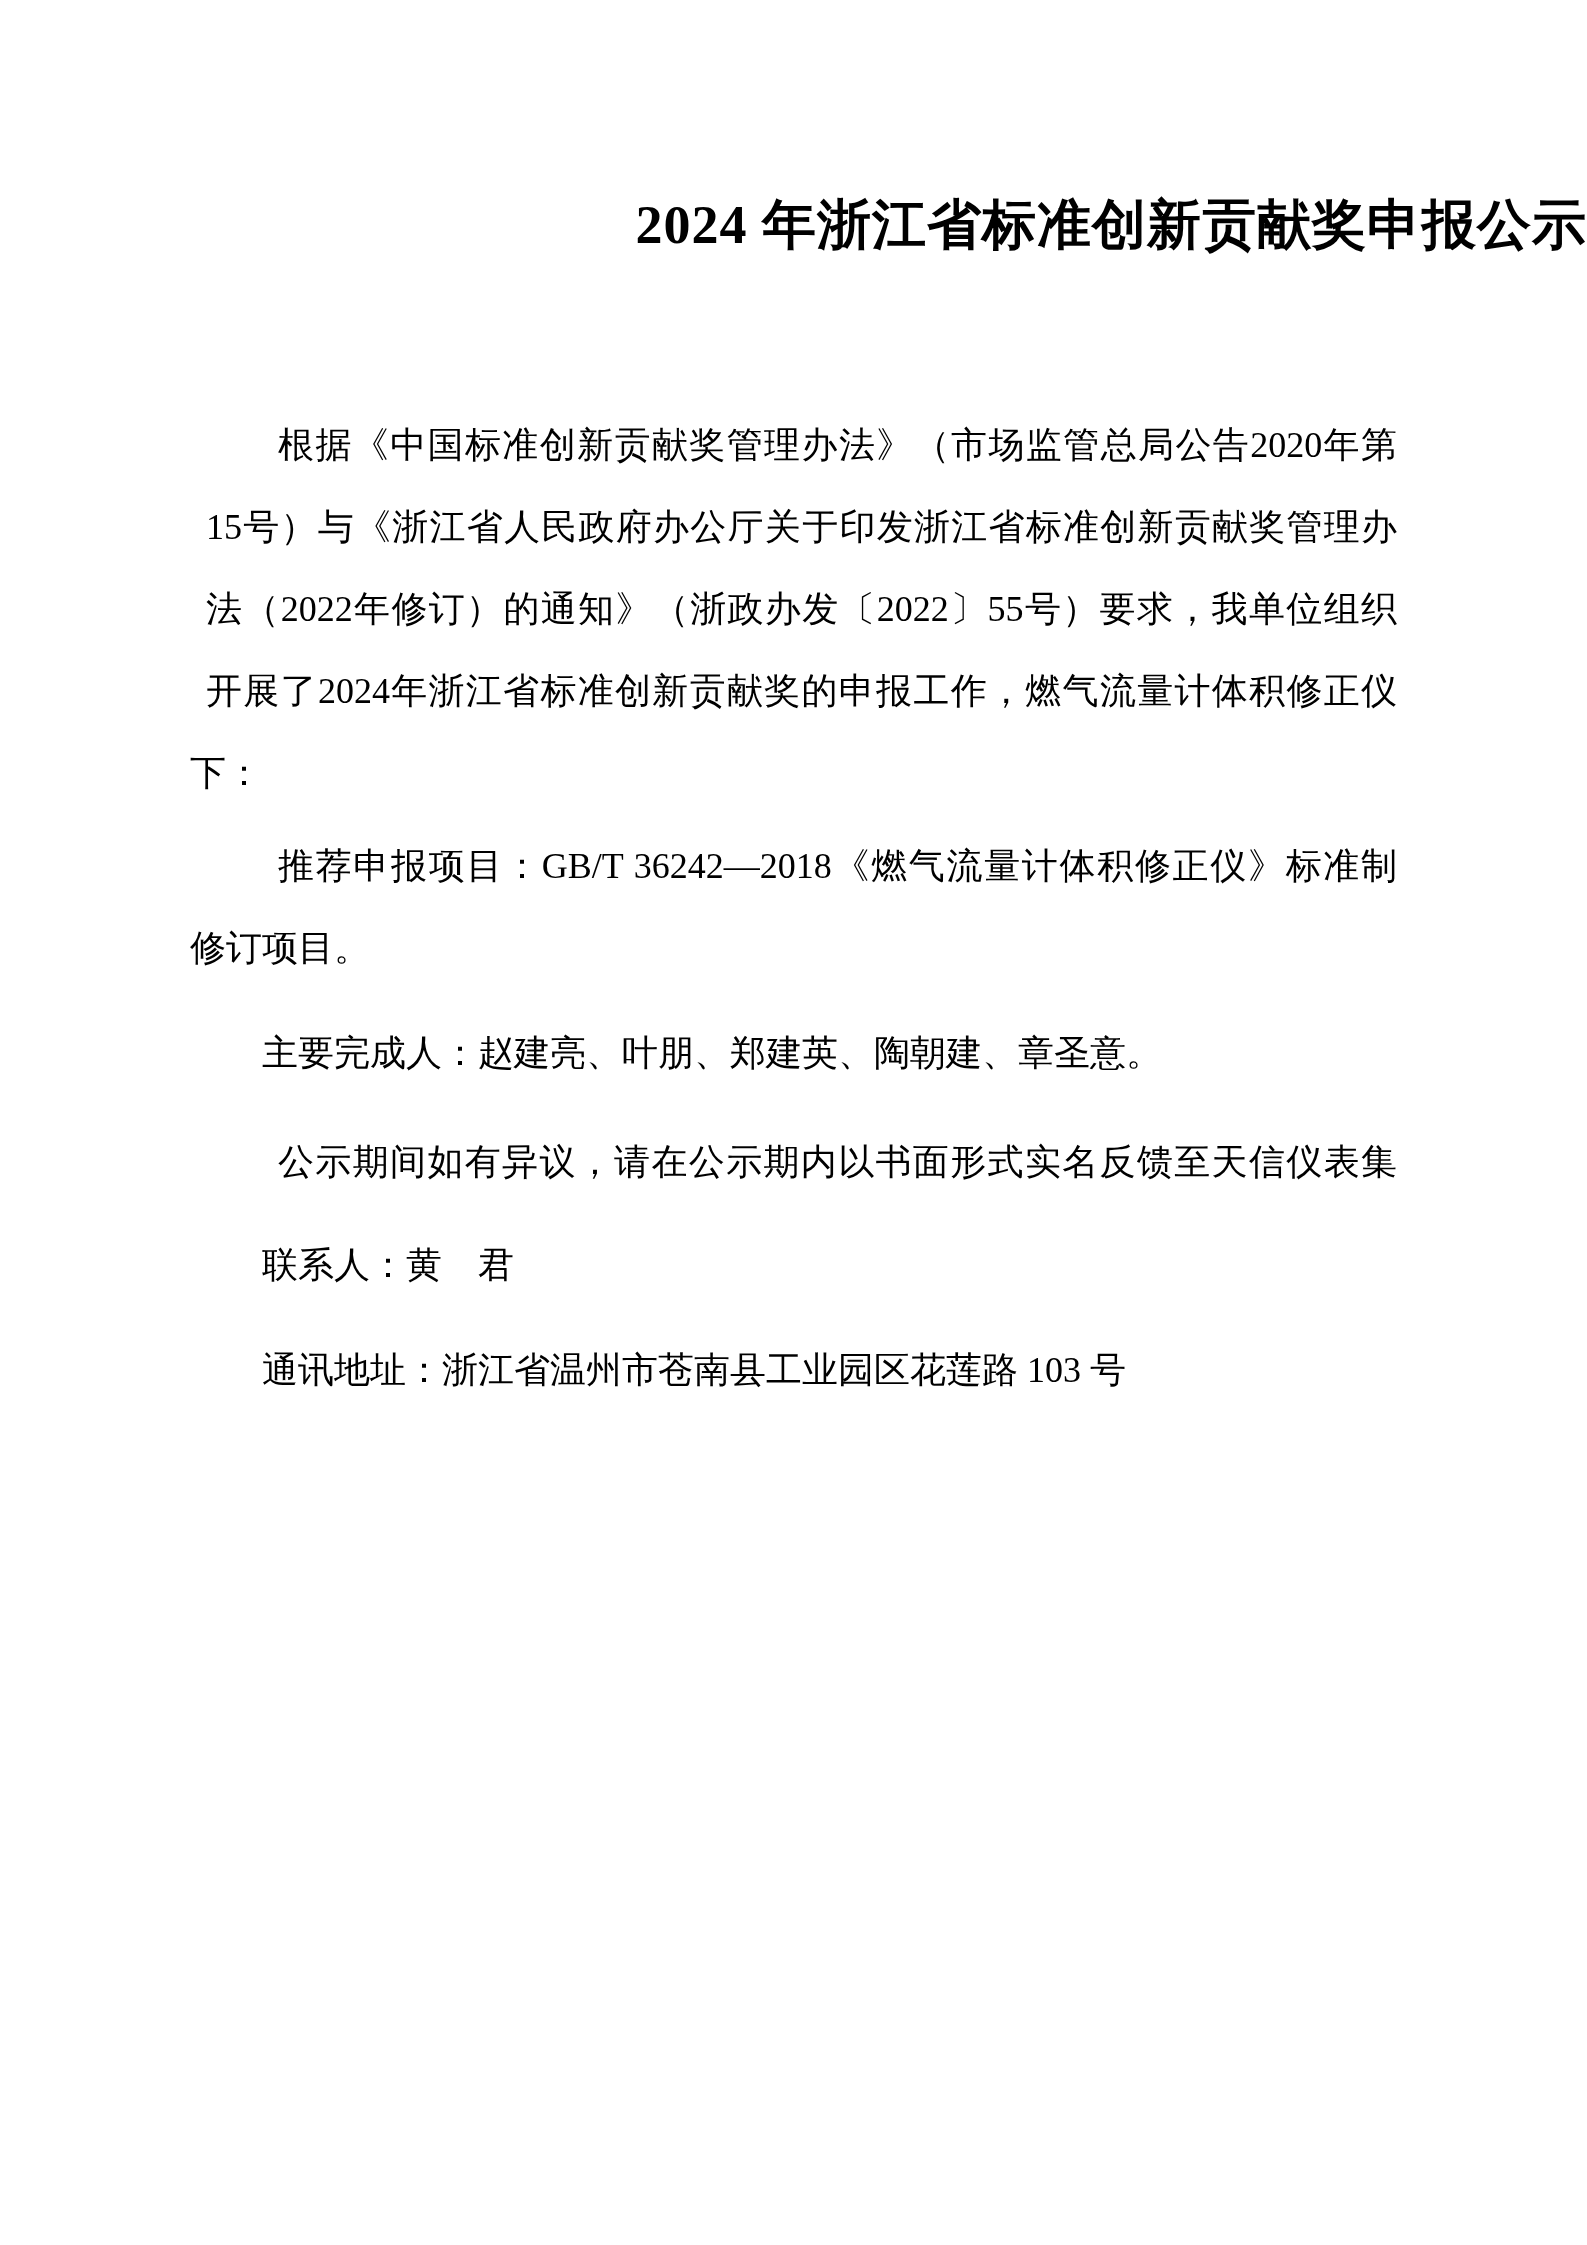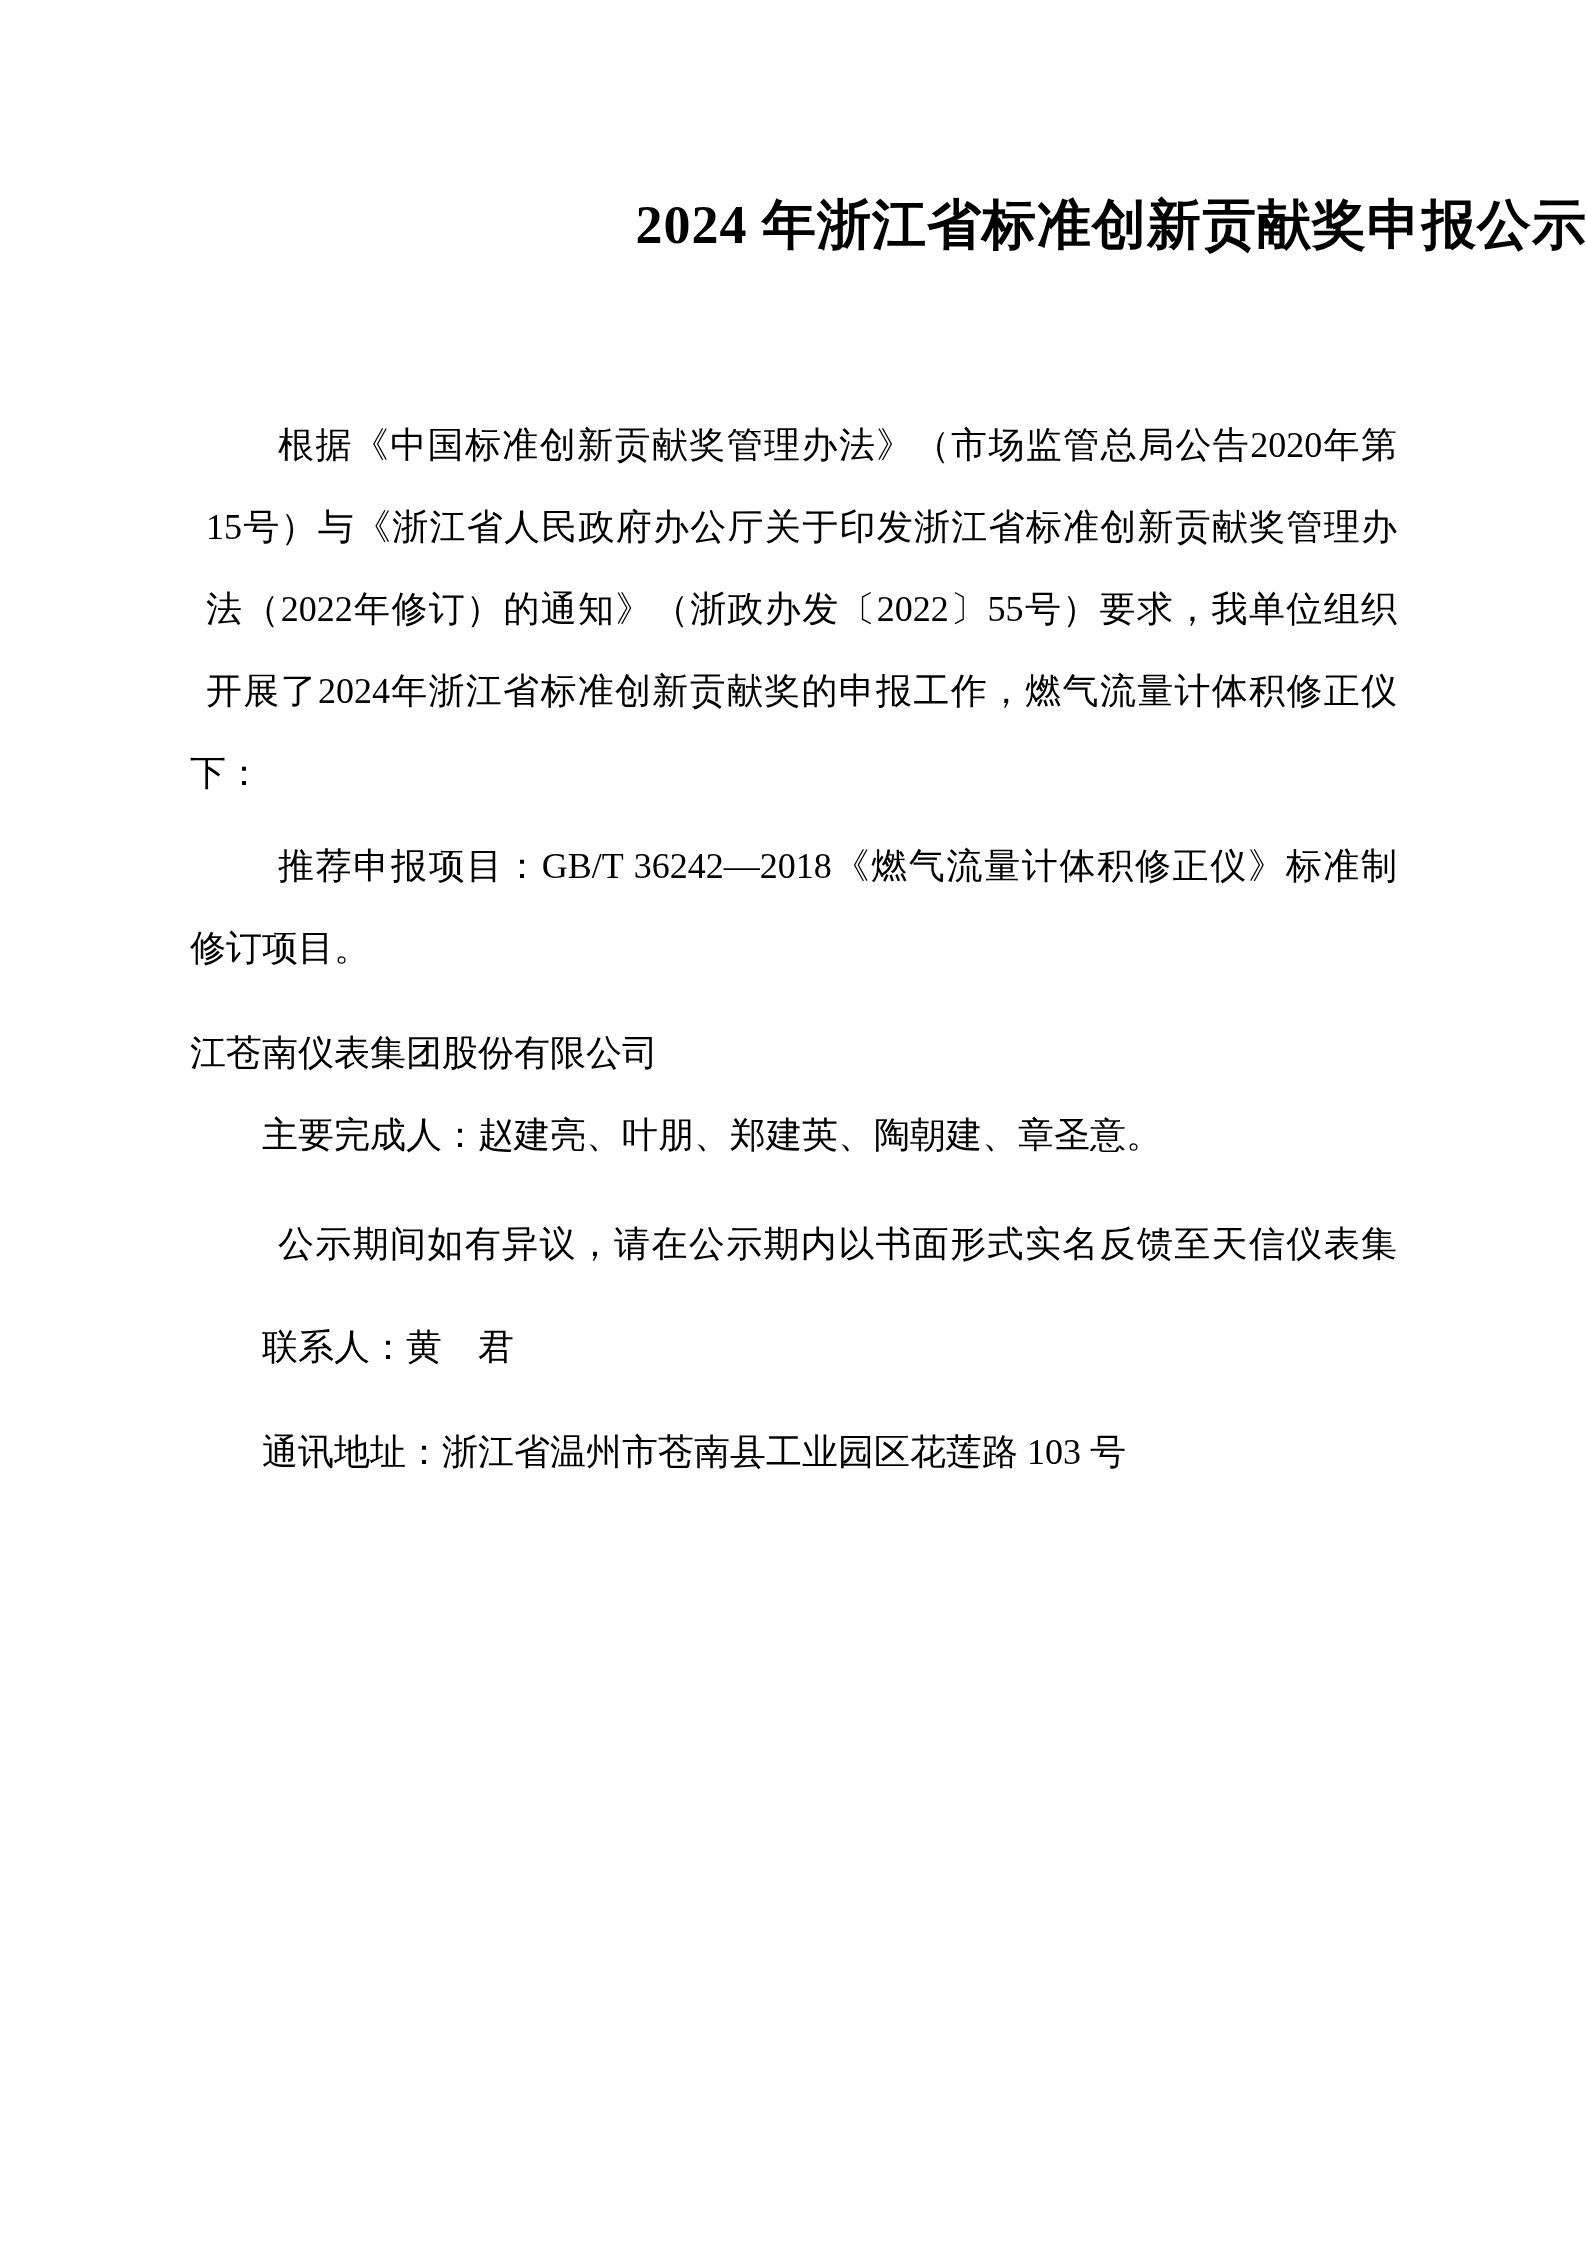--- a/index.html
+++ b/index.html
@@ -74,21 +74,20 @@
       <span class="line fill">开展了2024年浙江省标准创新贡献奖的申报工作，燃气流量计体积修正仪</span>
       <span class="line">下：</span>
     </p>
 
     <p class="para mt-p2">
       <span class="line fill indent">推荐申报项目：GB/T 36242—2018《燃气流量计体积修正仪》标准制</span>
       <span class="line">修订项目。</span>
     </p>
 
     <p class="para mt-p3">
-      <span class="line">江苍南仪表集团股份有限公司</span>
     </p>
 
     <p class="para">
       <span class="line indent">主要完成人：赵建亮、叶朋、郑建英、陶朝建、章圣意。</span>
     </p>
 
 
     <p class="para mt-p6">
       <span class="line fill indent">公示期间如有异议，请在公示期内以书面形式实名反馈至天信仪表集</span>
     </p>

